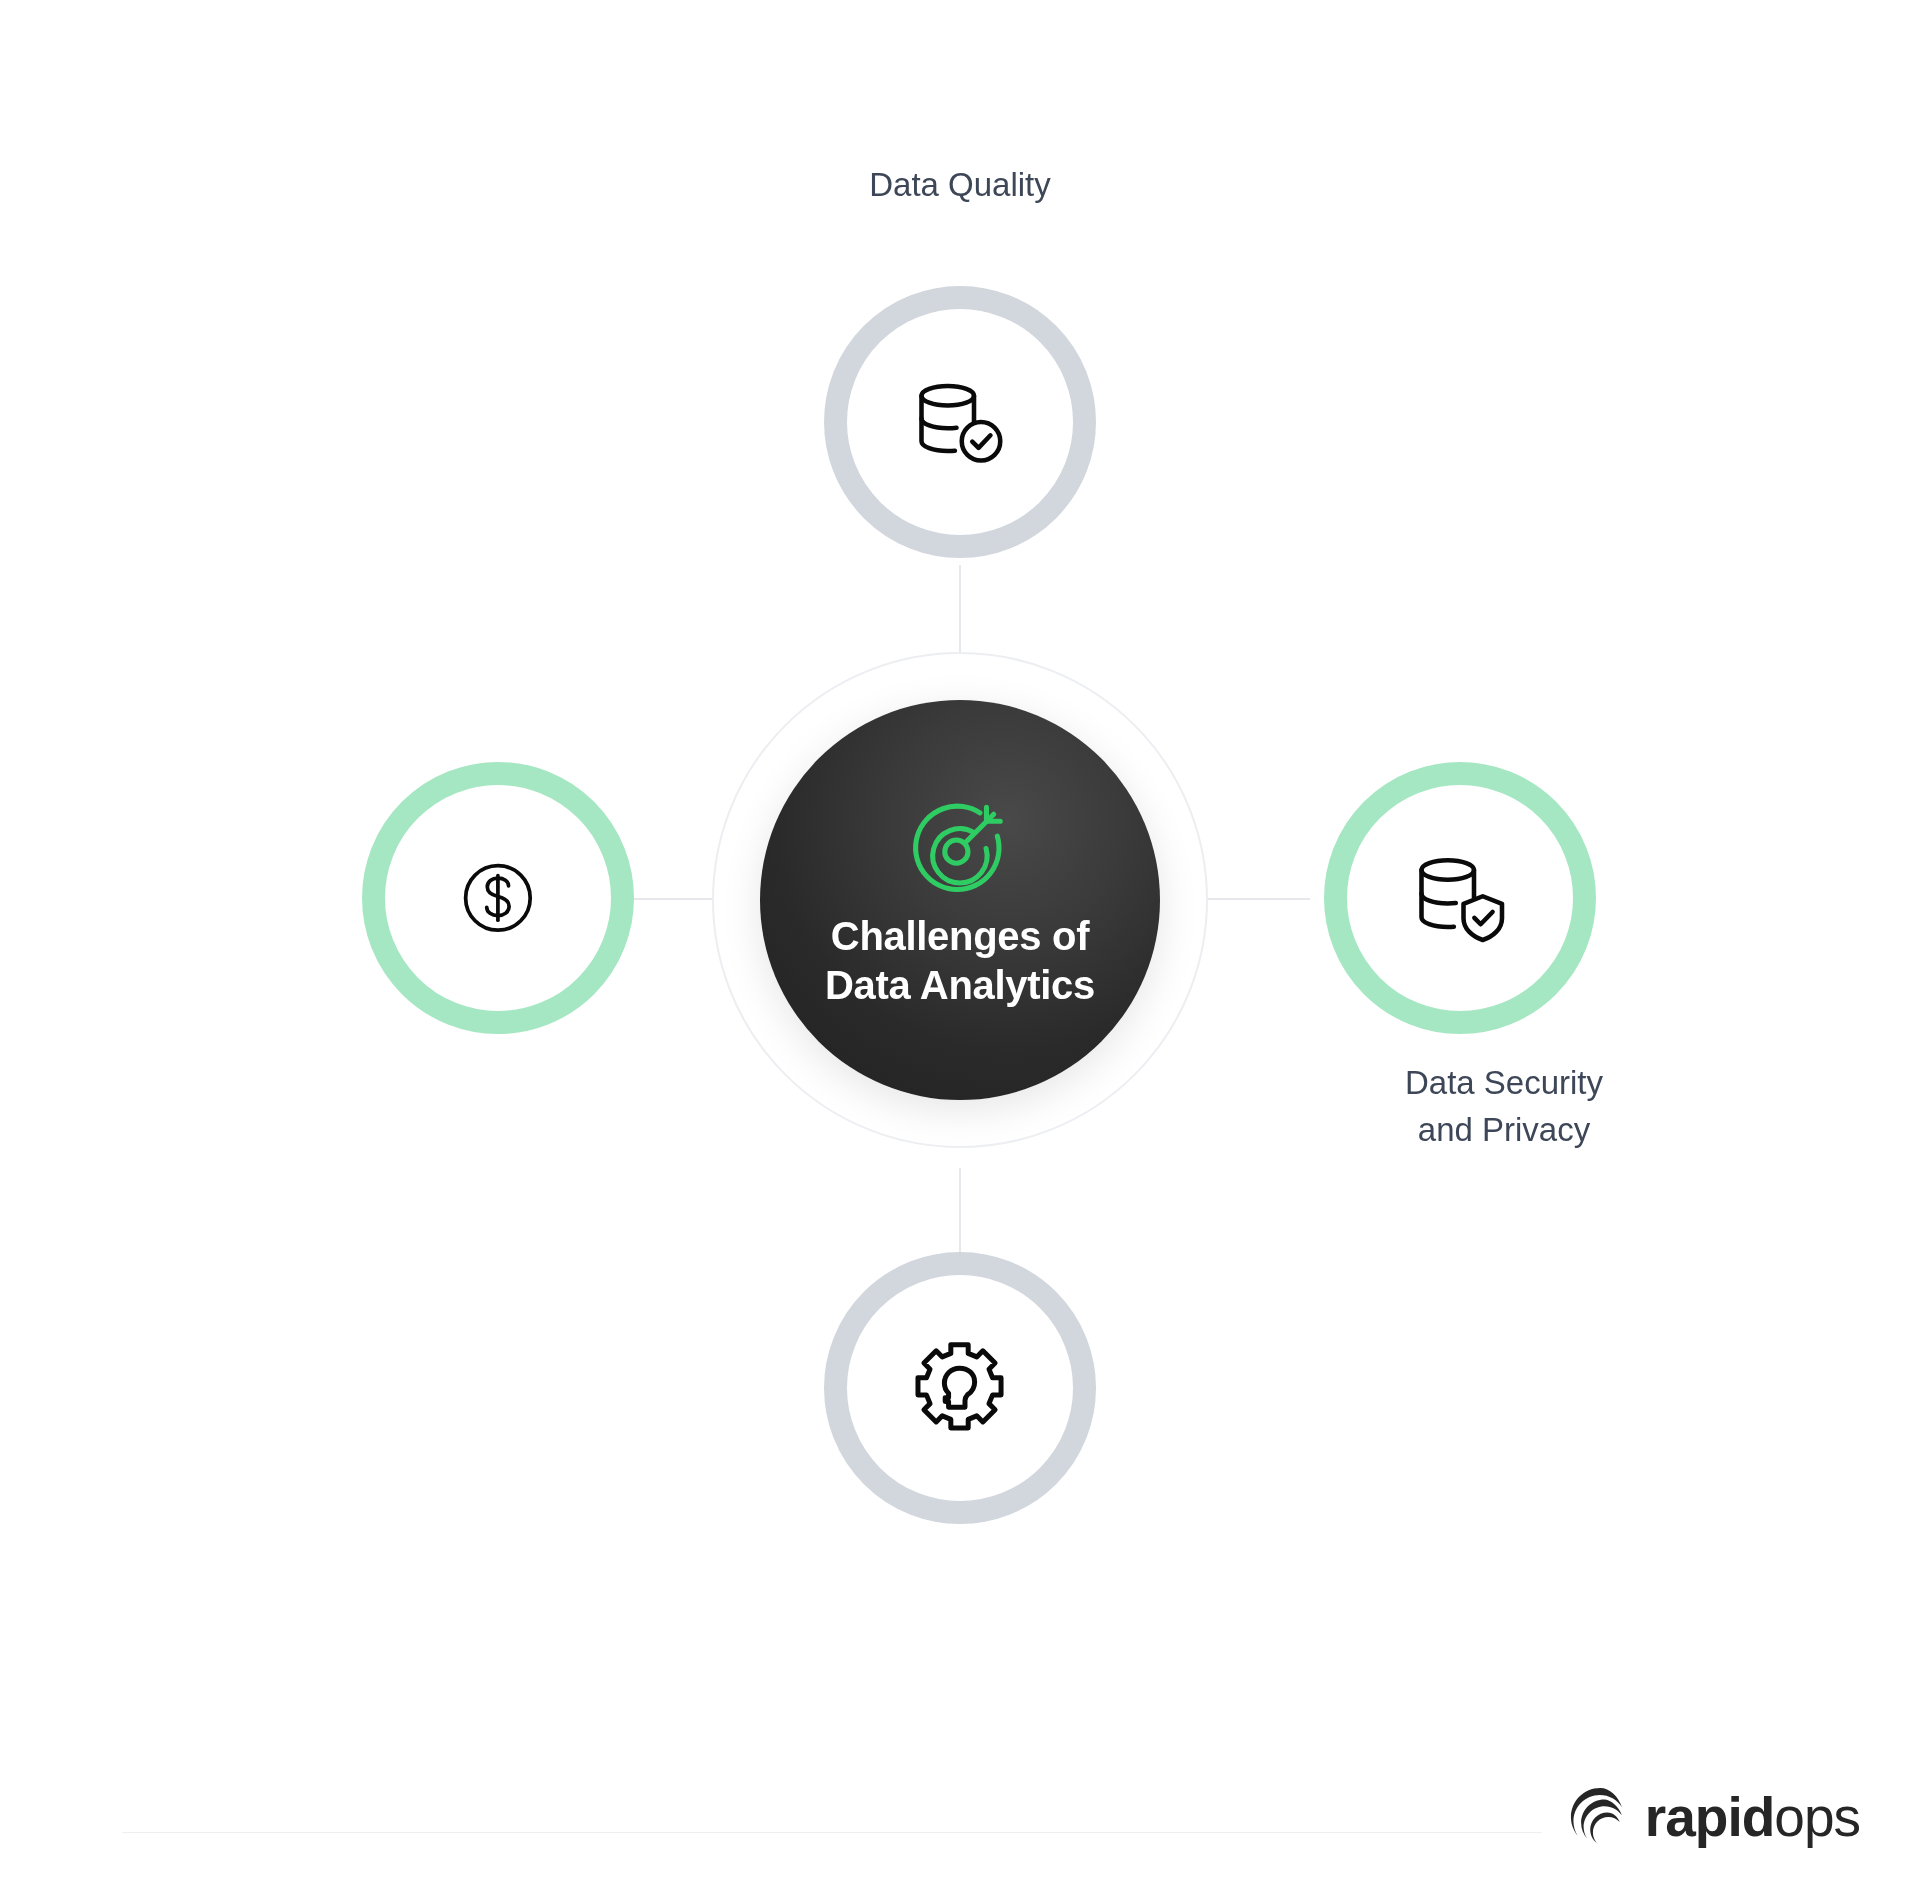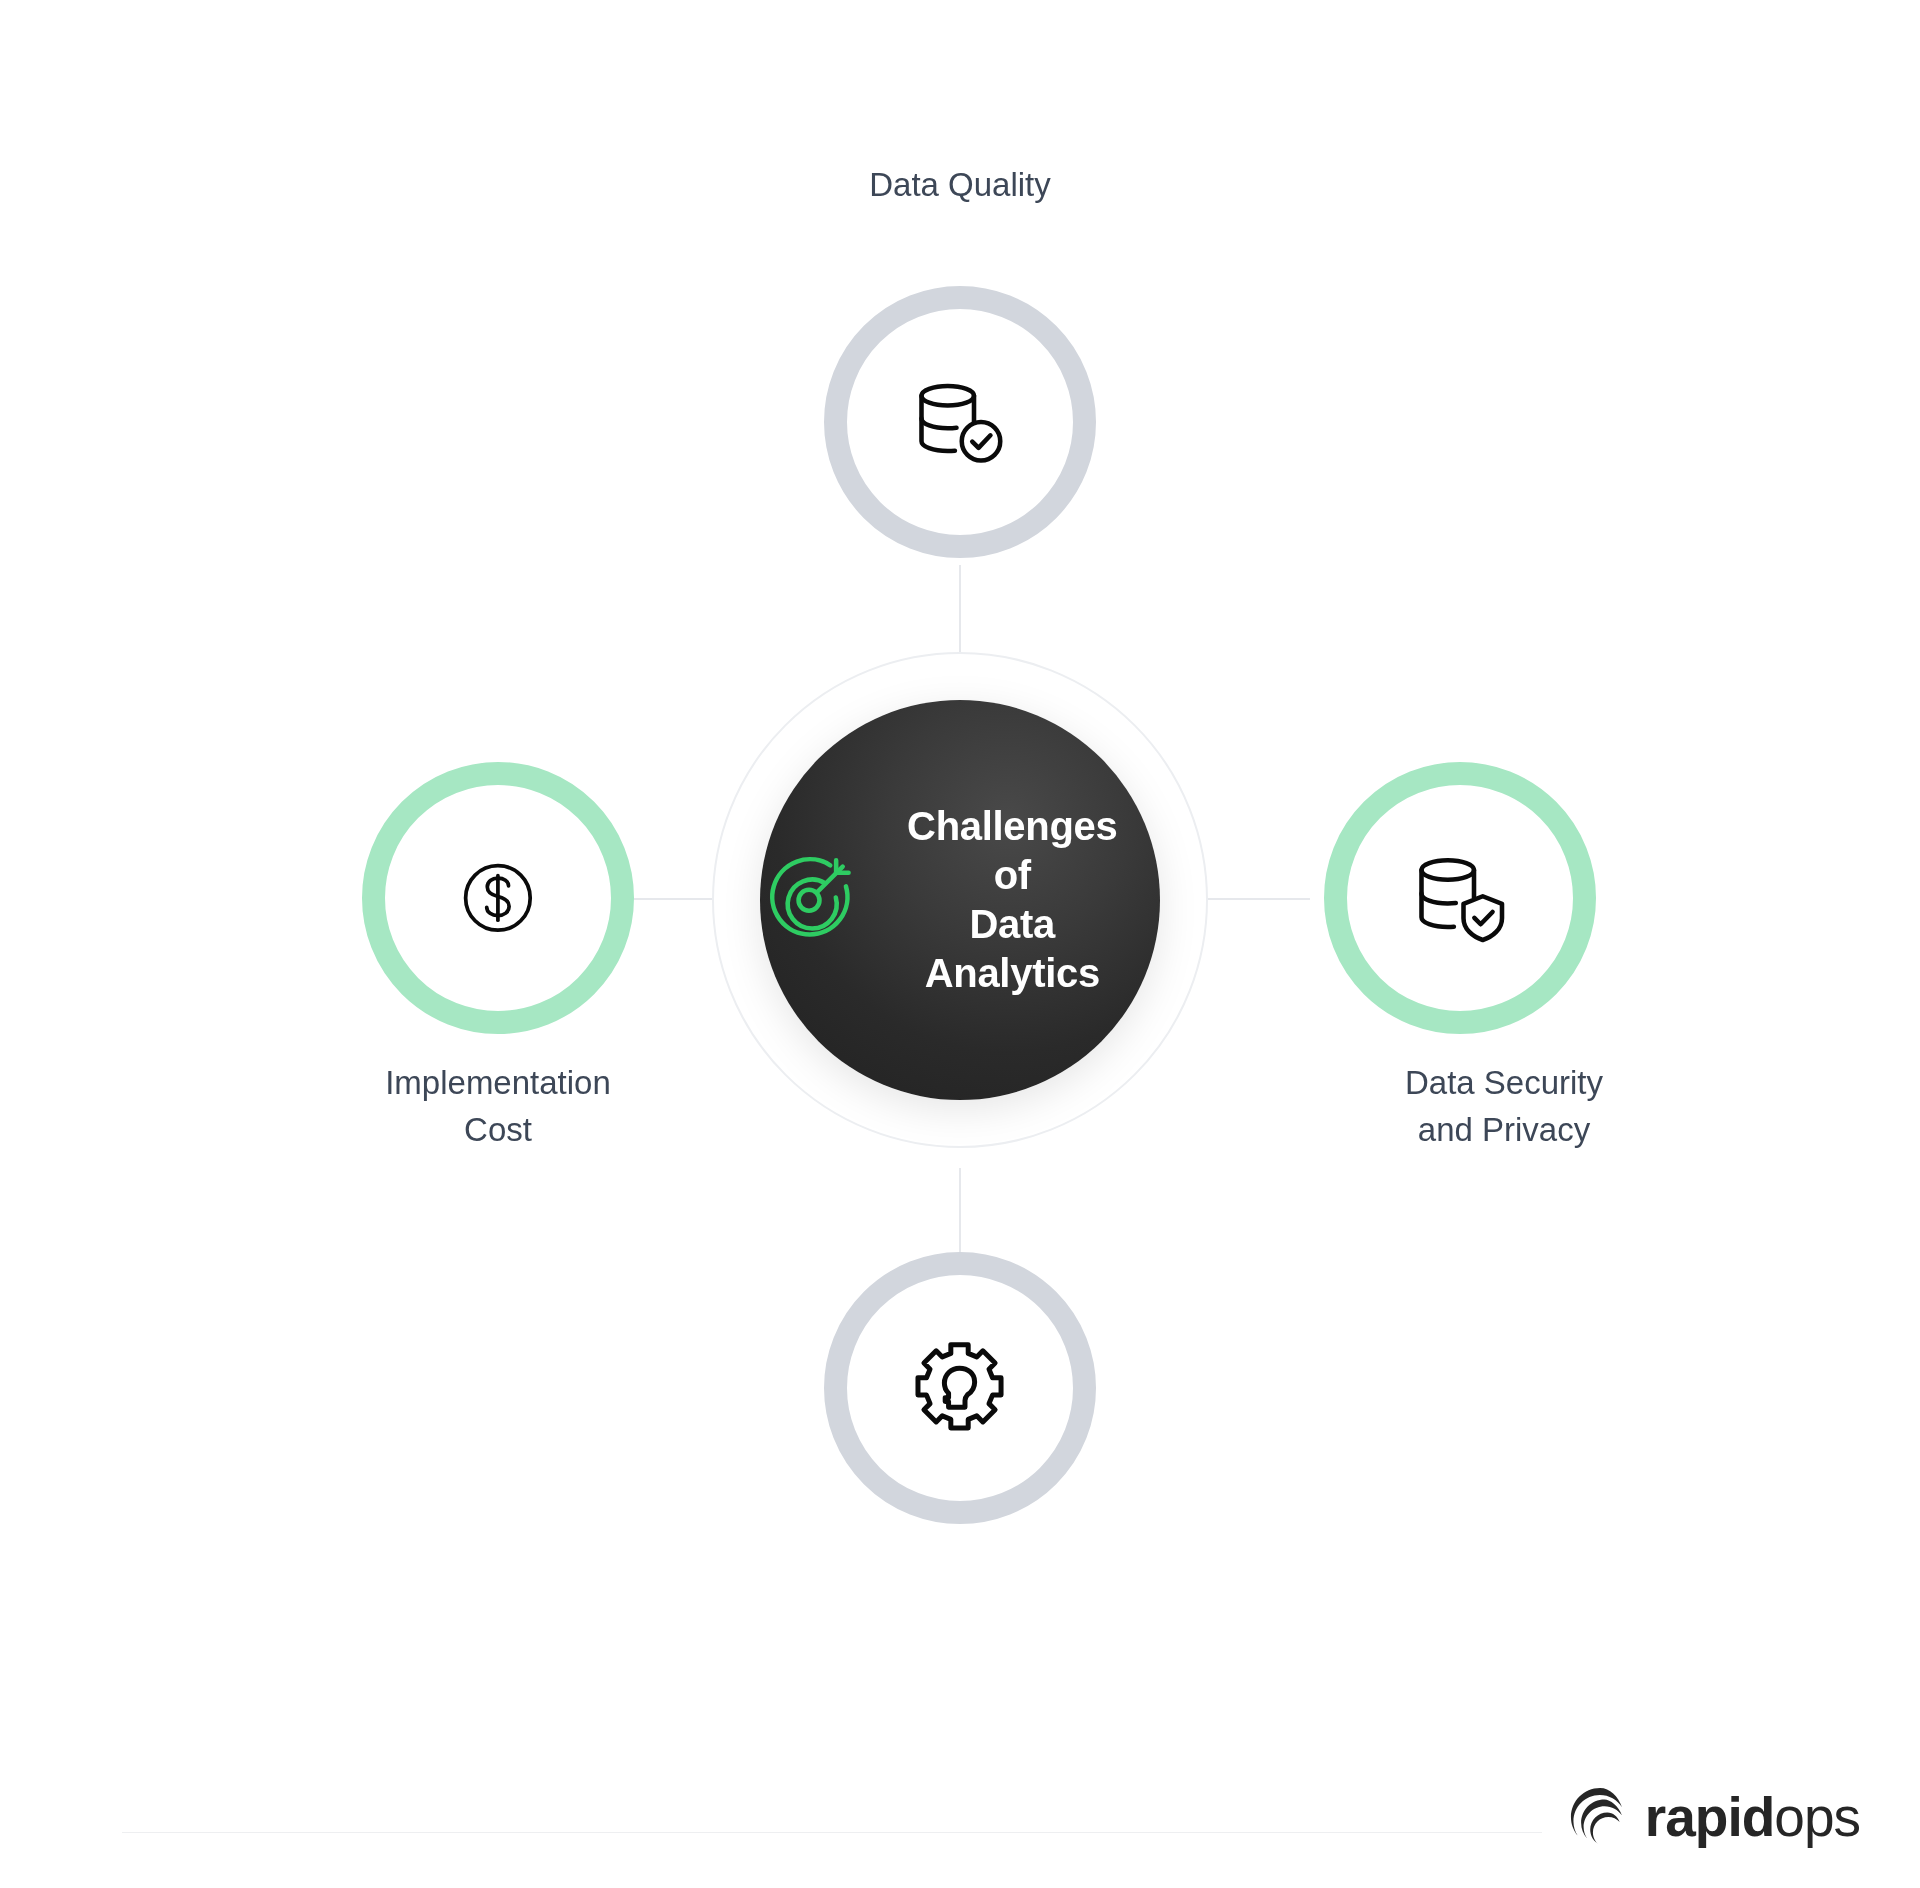--- a/index.html
+++ b/index.html
@@ -54,21 +54,21 @@
   }
   #center-disc {
     position: absolute;
     left: 48px;
     top: 48px;
     width: 400px;
     height: 400px;
     border-radius: 50%;
     background: radial-gradient(circle at 62% 30%, #494949 0%, #3a3a3a 32%, #2a2a2a 62%, #202020 100%);
     display: flex;
-    flex-direction: row;
+    flex-direction: column;
     align-items: center;
     justify-content: center;
     box-shadow: 0 10px 40px rgba(0,0,0,0.10);
   }
   #center-icon-wrap {
     width: 116px;
     height: 116px;
     margin-bottom: 6px;
     display: flex;
     align-items: center;
@@ -186,22 +186,20 @@
           <path d="M10 17 v26 c0 3.1 6.7 5.6 15 5.6 c1.4 0 2.8-.07 4.1-.2"></path>
           <path d="M40 17 v14.5"></path>
           <path d="M10 30 c0 3.1 6.7 5.6 15 5.6 c1.8 0 3.5-.12 5-.33"></path>
           <circle cx="44" cy="43" r="11"></circle>
           <path d="M39 43.2 l3.6 3.6 L49.4 39.6"></path>
         </svg>
       </div>
     </div>
   </div>
 
-  <div class="node-label" id="label-left" style="left:498px;">Implementation
-Cost</div>
   <div class="node" id="node-left">
     <div class="node-ring green">
       <div class="node-icon-wrap">
         <svg viewBox="0 0 64 64" width="82%" height="82%" fill="none" stroke="#0a0a0a" stroke-width="2.6" stroke-linecap="round" stroke-linejoin="round">
           <circle cx="32" cy="32" r="22.5"></circle>
           <path d="M32 16.5 v31"></path>
           <path d="M39.4 23.6 c0-3.3-3.3-5.4-7.4-5.4 c-4.1 0-7.4 2.4-7.4 6.2 c0 3.8 3.3 5.6 7.4 6.6 c4.1 1 7.8 2.6 7.8 6.9 c0 4-3.6 6.4-7.8 6.4 c-4.2 0-7.8-2.2-7.8-5.8"></path>
         </svg>
       </div>
     </div>

